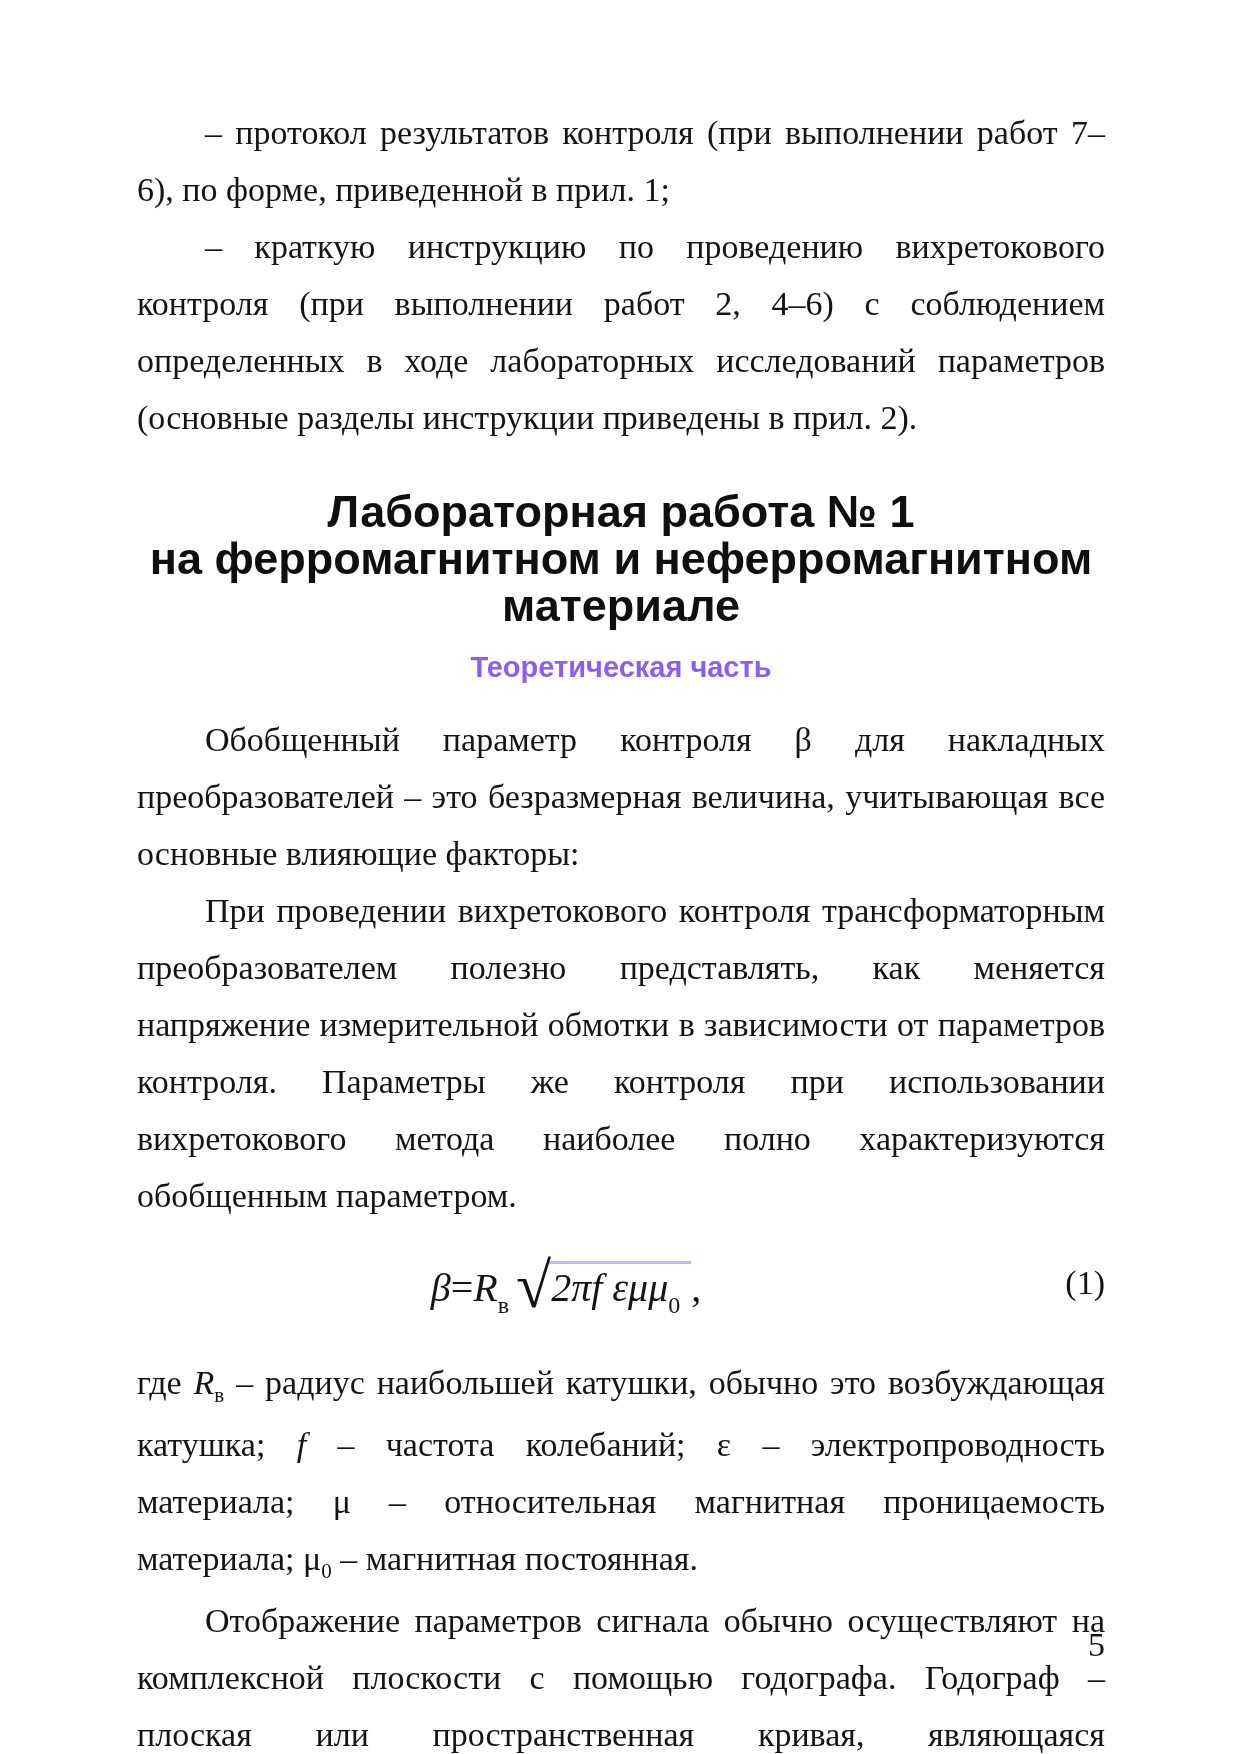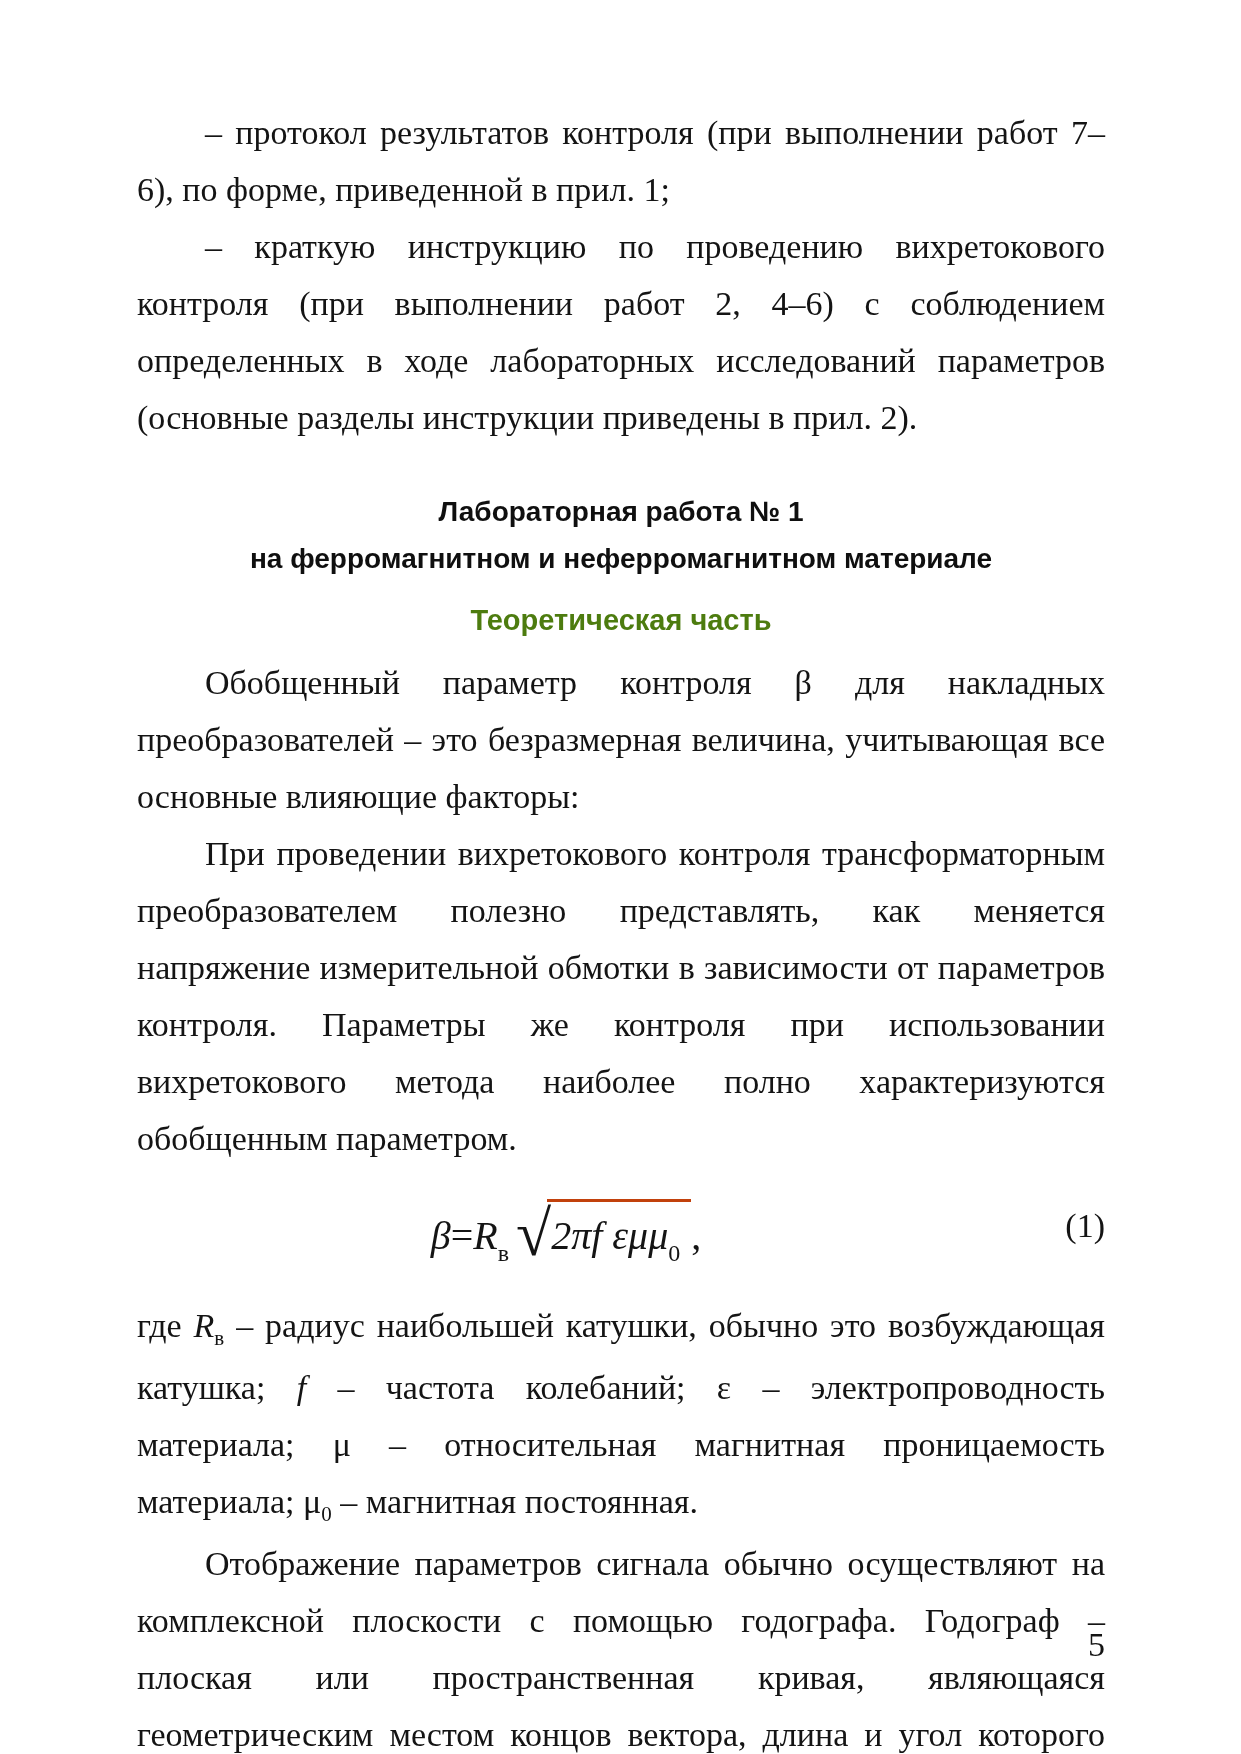--- a/index.html
+++ b/index.html
@@ -33,34 +33,34 @@
 
   .body-par.no-indent {
     text-indent: 0;
   }
 
   .lab-heading {
     margin-top: 42px;
     text-align: center;
     font-family: "Liberation Sans", sans-serif;
     font-weight: bold;
-    font-size: 28px;
+    font-size: 45px;
     line-height: 47px;
     color: #0f0f0f;
   }
 
   .sub-heading {
     margin-top: 18px;
-    margin-bottom: 14px;
+    margin-bottom: 24px;
     text-align: center;
     font-family: "Liberation Sans", sans-serif;
     font-weight: bold;
     font-size: 29px;
     line-height: 40px;
-    color: #4d7c0f;
+    color: #8b5cf6;
   }
 
   .formula-row {
     position: relative;
     margin: 16px 0 22px 0;
     height: 92px;
     display: flex;
     align-items: center;
     justify-content: center;
   }
@@ -94,22 +94,22 @@
   .radical-sign {
     font-size: 64px;
     font-style: normal;
     line-height: 0;
     position: relative;
     top: 6px;
     margin-right: -4px;
   }
 
   .radicand {
-    border-top: 3px solid #c2410c;
-    padding: 10px 8px 0 4px;
+    border-top: 3px solid #c4b5fd;
+    padding: 0 8px 0 4px;
     font-style: italic;
   }
 
   .eq-number {
     position: absolute;
     right: 0;
     top: 24px;
     font-size: 34px;
   }
 

